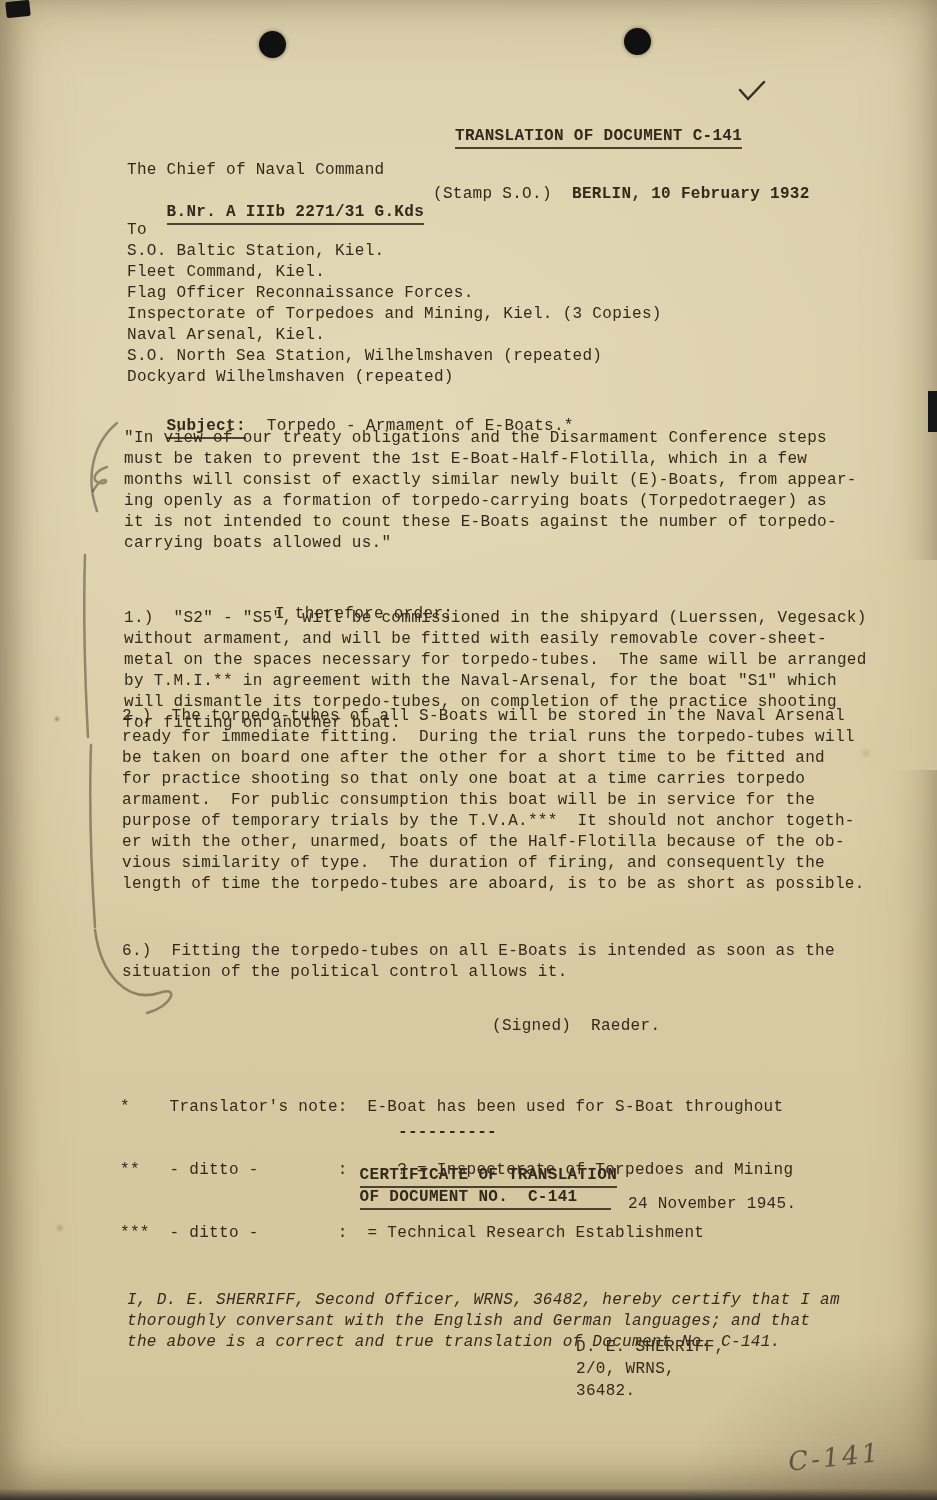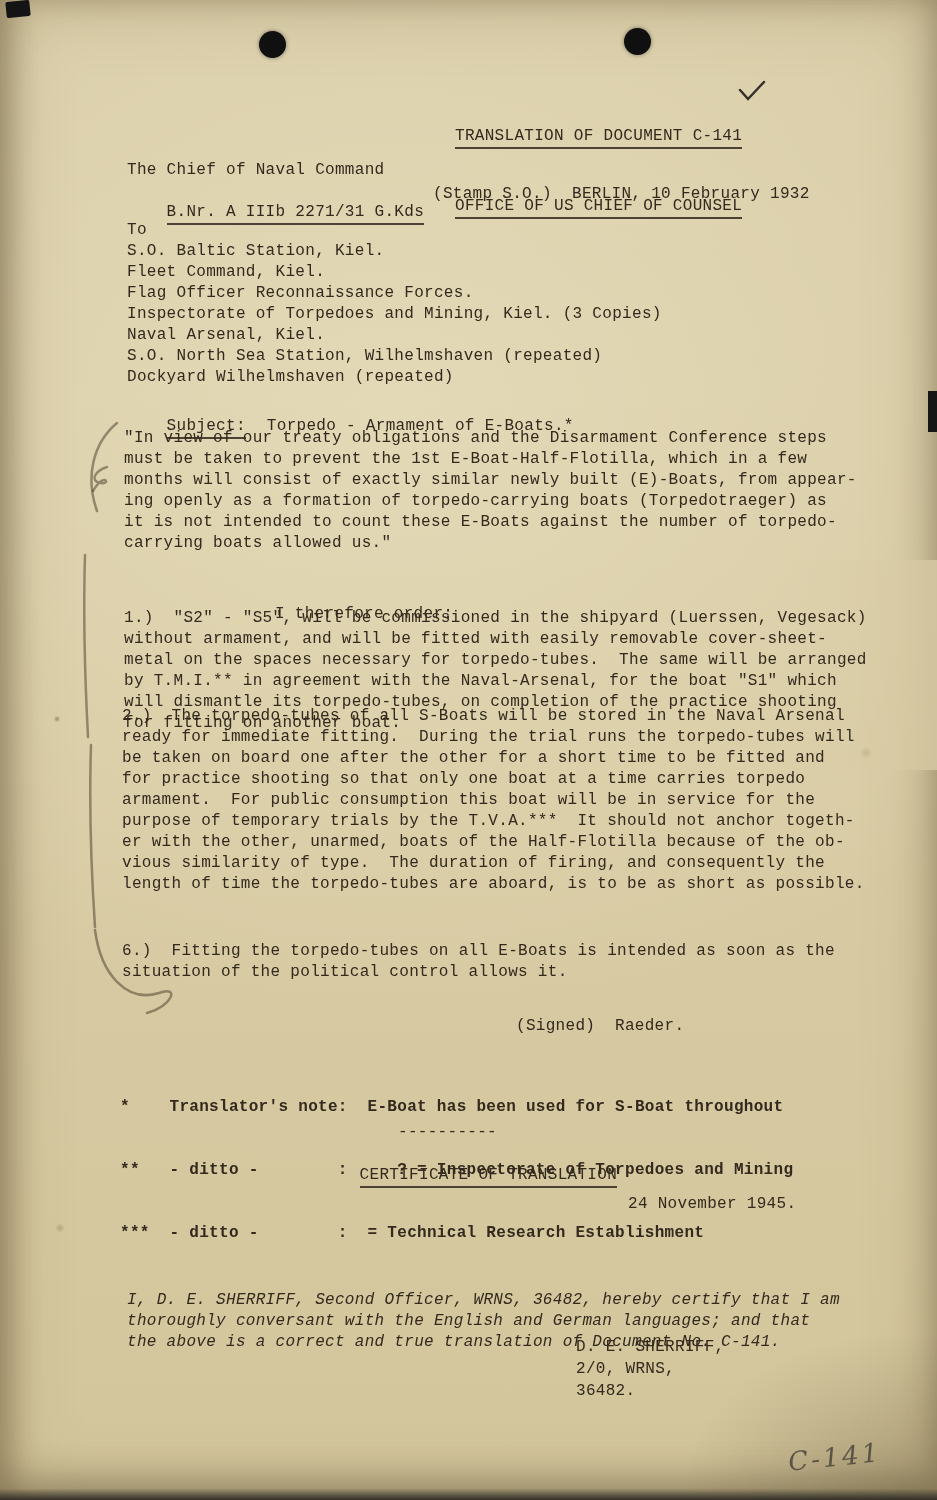--- a/index.html
+++ b/index.html
@@ -19,21 +19,21 @@
       linear-gradient(#dacea9 0%, #d8cba4 55%, #d3c59b 100%);
     box-shadow: inset 0 0 70px rgba(120,100,60,0.35), inset 0 -20px 34px rgba(70,60,40,0.35), inset 14px 0 26px rgba(110,92,58,0.25);
   }
   .paper::after {
     content:""; position:absolute; left:0; right:0; bottom:0; height:11px;
     background:linear-gradient(rgba(60,58,50,0.05), rgba(42,41,36,0.92));
   }
   .blk { position:absolute; white-space:pre; font-size:16px; letter-spacing:0.3px; line-height:21px; }
   .lh22 { line-height:22px; }
   .lh23 { line-height:23px; }
-  .bold { font-weight:normal; }
+  .bold { font-weight:bold; }
   .u { display:inline-block; border-bottom:2px solid rgba(51,41,29,0.85); padding-bottom:1px; line-height:19px; }
   .u-ext { padding-right:34px; }
   .gap2 { display:inline-block; width:21px; }
   .punch { position:absolute; border-radius:50%; background:#101010; box-shadow:0 0 4px rgba(0,0,0,0.45); }
   .punch-left  { left:259px; top:31px; width:27px; height:27px; }
   .punch-right { left:624px; top:28px; width:27px; height:27px; }
   .corner-mark { position:absolute; left:6px; top:1px; width:24px; height:16px; background:#141414; border-radius:2px; transform:rotate(-6deg); }
   .edge-mark { position:absolute; left:928px; top:391px; width:9px; height:41px; background:#161616; }
   .pencil-svg { position:absolute; left:55px; top:415px; }
   .check-svg { position:absolute; left:738px; top:79px; }
@@ -69,21 +69,20 @@
       <path d="M 40 515 C 46 560, 72 588, 104 578 C 126 570, 116 592, 92 598"></path>
     </g>
   </svg>
 
   <svg class="check-svg" width="28" height="24" viewBox="0 0 28 24">
     <path d="M2 11 L10 20 L26 3" fill="none" stroke="#35302a" stroke-width="2.5" stroke-linecap="round"></path>
   </svg>
 
   <div class="blk lh23 bold" style="left:455px; top:79px;">
     <div><span class="u">TRANSLATION OF DOCUMENT C-141</span></div>
-    <div><span class="u">OFFICE OF US CHIEF OF COUNSEL</span></div>
   </div>
 
   <div class="blk" style="left:127px; top:160px;">The Chief of Naval Command</div>
   <div class="blk" style="left:127px; top:181px;">
     <span class="u bold">B.Nr. A IIIb 2271/31 G.Kds</span>
   </div>
   <div class="blk" style="left:417px; top:184px;margin-left:16px;">(Stamp S.O.)</div>
   <div class="blk bold" style="left:572px; top:184px;">BERLIN, 10 February 1932</div>
 
   <div class="blk" style="left:127px; top:220px;">To</div>
@@ -116,31 +115,34 @@
 ready for immediate fitting.  During the trial runs the torpedo-tubes will
 be taken on board one after the other for a short time to be fitted and
 for practice shooting so that only one boat at a time carries torpedo
 armament.  For public consumption this boat will be in service for the
 purpose of temporary trials by the T.V.A.***  It should not anchor togeth-
 er with the other, unarmed, boats of the Half-Flotilla because of the ob-
 vious similarity of type.  The duration of firing, and consequently the
 length of time the torpedo-tubes are aboard, is to be as short as possible.</div>
   <div class="blk" style="left:122px; top:941px;">6.)  Fitting the torpedo-tubes on all E-Boats is intended as soon as the
 situation of the political control allows it.</div>
-  <div class="blk" style="left:516px; top:1016px;">(Signed)  Raeder.</div>
+  <div class="blk" style="left:492px; top:1016px;">(Signed)  Raeder.</div>
 
-  <div class="blk" style="left:120px; top:1055px;font-weight:bold;">
+  <div class="blk" style="left:120px; top:1055px;">
     <div>*    Translator's note:  E-Boat has been used for S-Boat throughout</div>
     <div>**   - ditto -        :     ? = Inspectorate of Torpedoes and Mining</div>
     <div>***  - ditto -        :  = Technical Research Establishment</div>
   </div>
 
   <div class="blk bold" style="left:398px; top:1122px;">----------</div>
   <div class="blk lh23" style="left:320px; top:1141px;">
     <span class="u bold">CERTIFICATE OF TRANSLATION</span>
+  </div>
+  <div class="blk lh23" style="left:320px; top:1163px;">
+    <span class="u u-ext bold">OF DOCUMENT NO.  C-141</span>
   </div>
   <div class="blk" style="left:628px; top:1194px;">24 November 1945.</div>
   <div class="blk" style="left:127px; top:1290px;font-style:italic;">I, D. E. SHERRIFF, Second Officer, WRNS, 36482, hereby certify that I am
 thoroughly conversant with the English and German languages; and that
 the above is a correct and true translation of Document No. C-141.</div>
   <div class="blk lh22" style="left:560px; top:1336px;margin-left:16px;">D. E. SHERRIFF,
 2/0, WRNS,
 36482.</div>
 
   <div class="handwritten">C-141</div>

